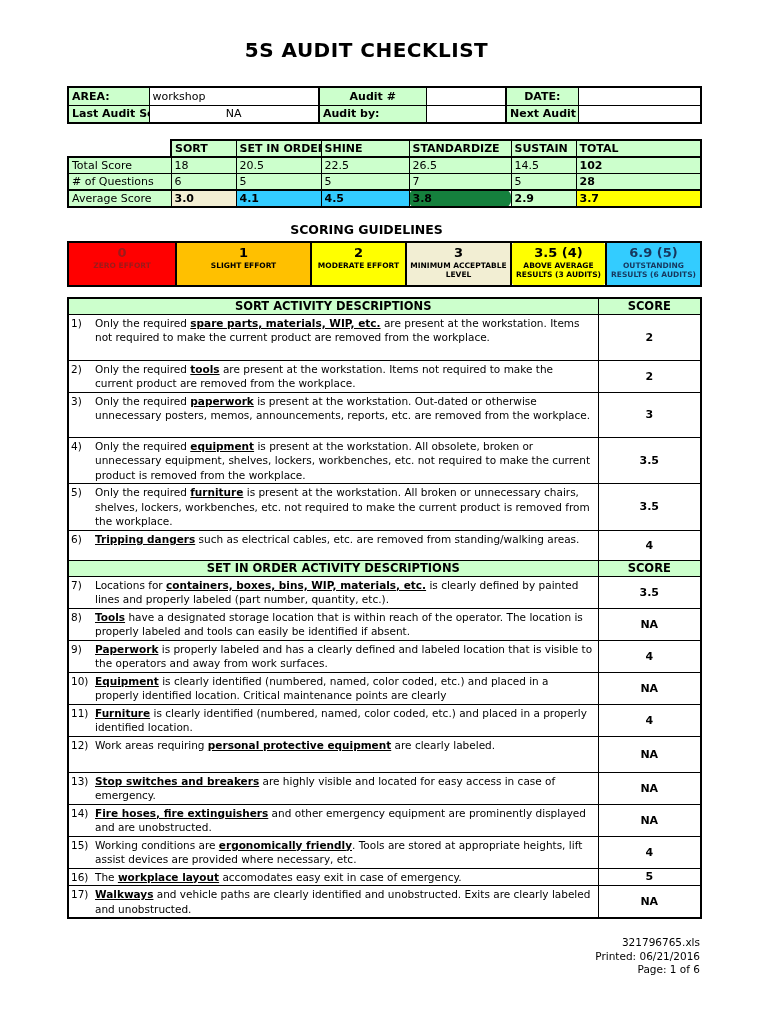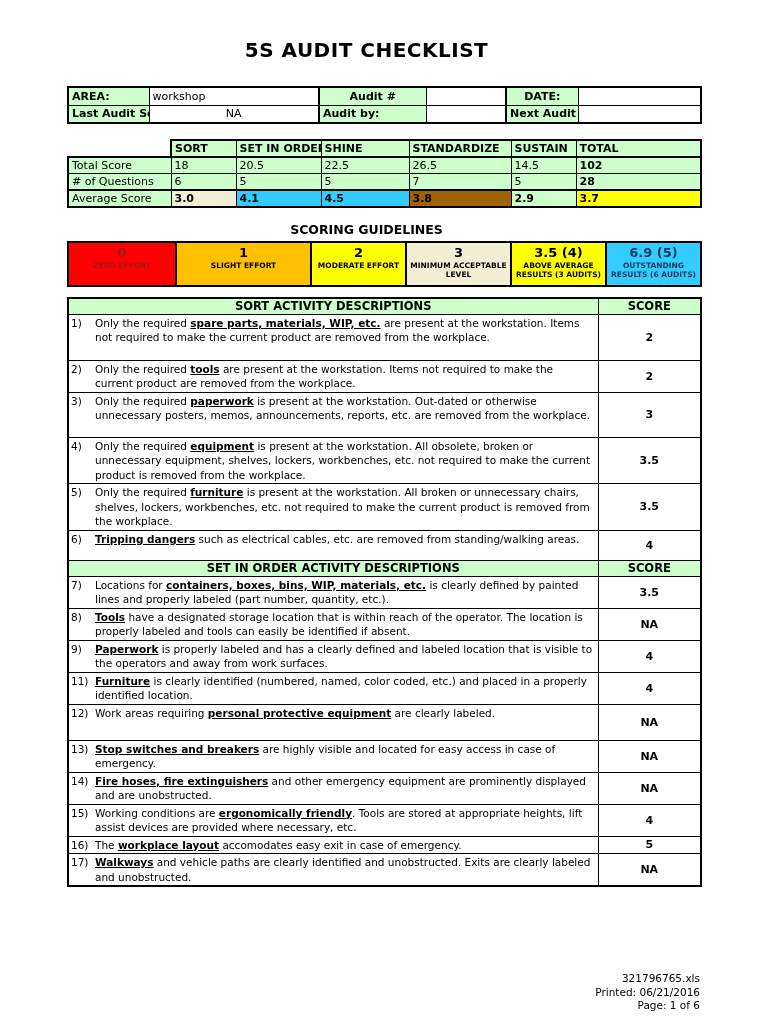--- a/index.html
+++ b/index.html
@@ -39,21 +39,21 @@
   .chk-tbl td{white-space:normal;vertical-align:top;}
   .chk-tbl .shead{background:var(--green,#CCFFCC);font-weight:bold;text-align:center;
                   font-size:11.5px;height:16px;padding:0 2px;}
   .desc{font-size:10.5px;line-height:14.5px;padding:1px 4px 1px 2px;}
   .desc .flexwrap{display:flex;}
   .desc .num{width:24px;flex:none;}
   .desc .txt{flex:1;}
   .kw{font-weight:bold;text-decoration:underline;}
   .scorecell{text-align:center;vertical-align:middle!important;font-weight:bold;font-size:11px;}
 
-  .footer{position:absolute;right:68px;top:972px;text-align:right;font-size:10.5px;line-height:13.5px;}
+  .footer{position:absolute;right:68px;top:936px;text-align:right;font-size:10.5px;line-height:13.5px;}
 </style>
 </head>
 <body>
 
 <div class="page">
   <div class="content">
 
     <div class="doc-title">5S AUDIT CHECKLIST</div>
 
     <table class="info-tbl">
@@ -121,21 +121,21 @@
             <td class="b1 green">5</td>
             <td class="b1 green">7</td>
             <td class="b1 green">5</td>
             <td class="b1 green br2" style="font-weight: bold;">28</td>
           </tr>
           <tr>
             <td class="b1 green rowlab bl2 bt2 bb2">Average Score</td>
             <td class="b1 green avg bt2 bb2" style="background: rgb(242, 238, 211); margin-left: 32px;">3.0</td>
             <td class="b1 green avg bt2 bb2" style="background: rgb(51, 204, 255);">4.1</td>
             <td class="b1 green avg bt2 bb2" style="background: rgb(51, 204, 255);">4.5</td>
-            <td class="b1 green avg bt2 bb2" style="background: #a16207;">3.8</td>
+            <td class="b1 green avg bt2 bb2" style="background: #15803d; border-radius: 6px;">3.8</td>
             <td class="b1 green avg bt2 bb2" style="background: rgb(204, 255, 204);">2.9</td>
             <td class="b1 green avg bt2 bb2 br2" style="background: rgb(255, 255, 0);">3.7</td>
           </tr>
         </tbody>
       </table>
 
     <div class="sg-title">SCORING GUIDELINES</div>
 
     <table class="sg-tbl">
       <colgroup>
@@ -265,20 +265,29 @@
           <tr>
             <td class="b1 desc bl2" style="height: 30px;">
               <div class="flexwrap">
                 <span class="num">9)</span>
                 <span class="txt"><span class="kw">Paperwork</span><span> is properly labeled and has a clearly defined and labeled location that is visible to the operators and away from work surfaces.</span></span>
               </div>
             </td>
             <td class="b1 scorecell br2">4</td>
           </tr>
           <tr>
+            <td class="b1 desc bl2" style="height: 30px;">
+              <div class="flexwrap">
+                <span class="num">10)</span>
+                <span class="txt"><span class="kw">Equipment</span><span> is clearly identified (numbered, named, color coded, etc.) and placed in a properly identified location. Critical maintenance points are clearly</span></span>
+              </div>
+            </td>
+            <td class="b1 scorecell br2">NA</td>
+          </tr>
+          <tr>
             <td class="b1 desc bl2" style="height: 31px;">
               <div class="flexwrap">
                 <span class="num">11)</span>
                 <span class="txt"><span class="kw">Furniture</span><span> is clearly identified (numbered, named, color coded, etc.) and placed in a properly identified location.</span></span>
               </div>
             </td>
             <td class="b1 scorecell br2">4</td>
           </tr>
           <tr>
             <td class="b1 desc bl2" style="height: 36px;">

